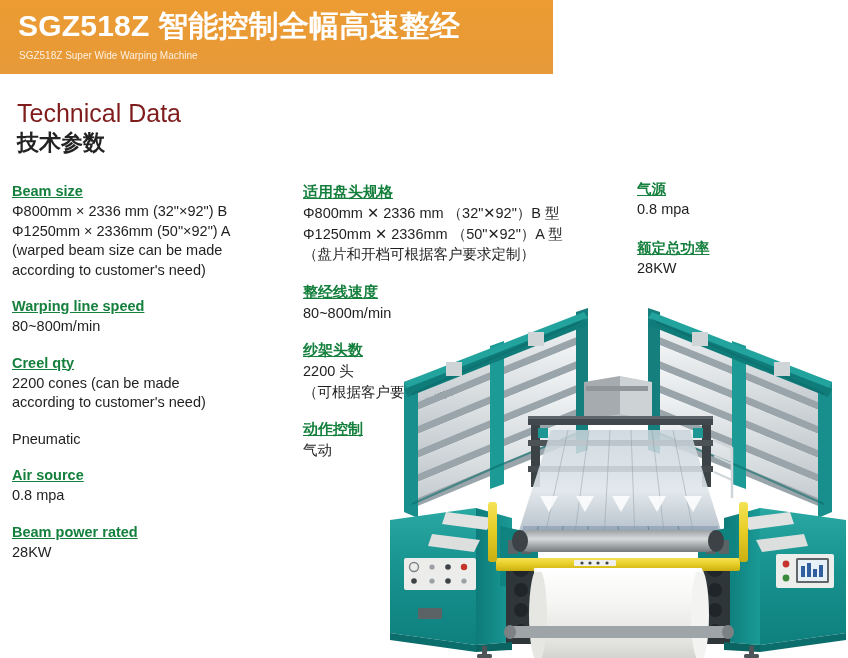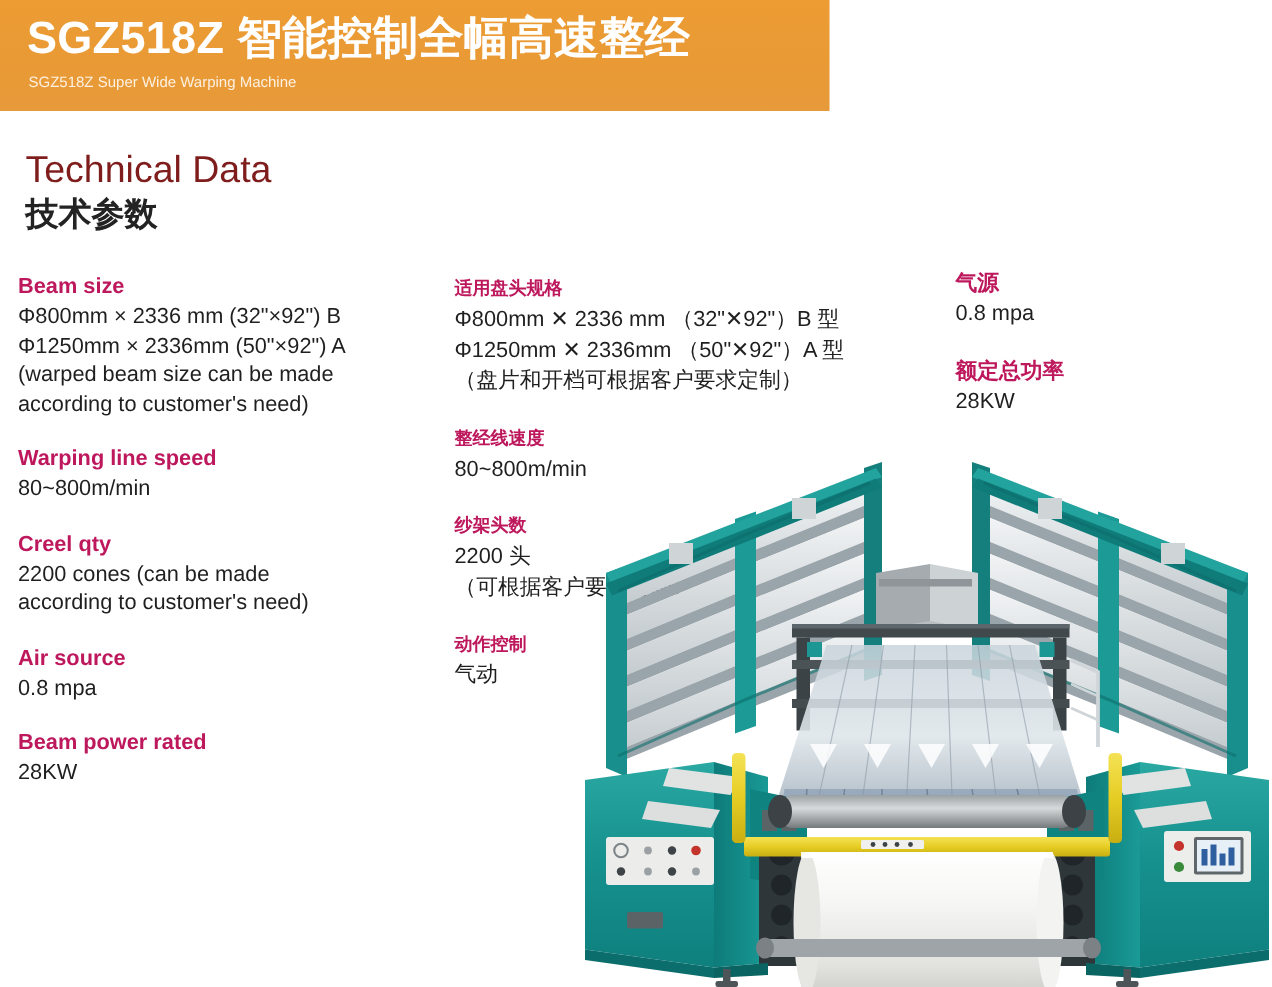--- a/index.html
+++ b/index.html
@@ -37,27 +37,28 @@
 
   
   .col{position:absolute;}
   .col-left{left:12px;top:182px;width:285px;}
   .col-mid{left:303px;top:182px;width:325px;}
   .col-right{left:637px;top:180px;width:200px;}
 
   .spec{margin:0 0 17px 0;}
   .spec:last-child{margin-bottom:0;}
   .spec .label{
-    font-weight:bold;font-size:14.5px;line-height:19px;color:#be185d;
+    font-weight:bold;font-size:14.5px;line-height:19px;color:#15803d;
     margin-bottom:1px;
+    text-decoration:underline;
   }
   .spec .val{
     font-size:14.5px;line-height:19.5px;color:#1f1f1f;font-weight:400;
   }
-  .col-mid .spec .label{font-size:12px;line-height:20px;}
+  .col-mid .spec .label{font-size:15px;line-height:20px;}
   .col-mid .spec .val{font-size:14.5px;line-height:20.5px;}
   .col-right .spec{margin-bottom:19px;}
   .spec .val > div{white-space:nowrap;}
 
   
   .photo{
     position:absolute;left:388px;top:290px;width:460px;height:368px;
   }
   .photo svg{display:block;width:460px;height:368px;}
 </style>
@@ -93,20 +94,23 @@
         </div>
       </div>
       <div class="spec">
         <div class="label">Creel qty</div>
         <div class="val">
           <div>2200 cones (can be made</div>
           <div>according to customer's need)</div>
         </div>
       </div>
       <div class="spec">
+        <div class="val">
+          <div>Pneumatic</div>
+        </div>
       </div>
       <div class="spec">
         <div class="label">Air source</div>
         <div class="val">
           <div>0.8 mpa</div>
         </div>
       </div>
       <div class="spec">
         <div class="label">Beam power rated</div>
         <div class="val">

